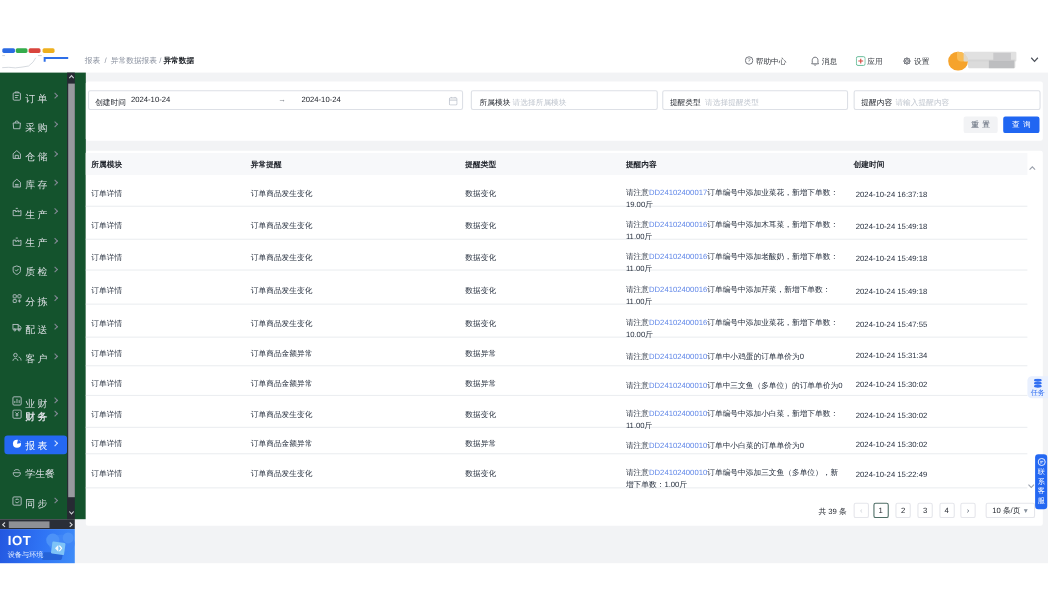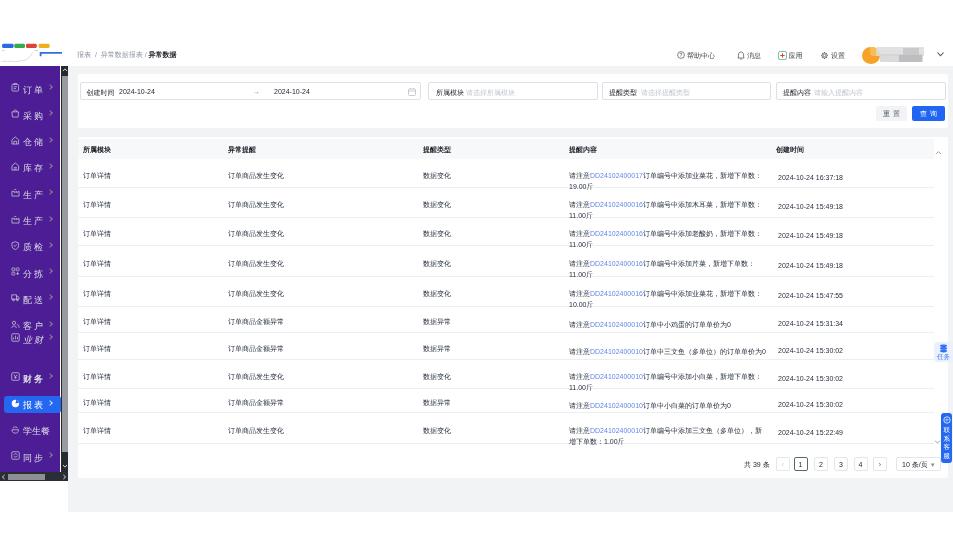--- a/index.html
+++ b/index.html
@@ -6,21 +6,21 @@
 html,body { width:953px; height:552px; background:#ffffff; font-family:"Liberation Sans",sans-serif; }
 .page { position:relative; width:953px; height:552px; overflow:hidden; }
 .app { position:absolute; left:0; top:42px; width:953px; height:470px; background:#ffffff; }
 .abs { position:absolute; }
 
 .topbar { position:absolute; left:0; top:0; width:953px; height:24px; background:#ffffff; }
 .crumb { position:absolute; left:77px; top:8px; font-size:7px; color:#8a919f; white-space:nowrap; }
 .crumb b { color:#1f2329; font-weight:bold; }
 .tr-item { position:absolute; top:8.5px; font-size:7px; color:#383c42; white-space:nowrap; }
 
-.side { position:absolute; left:0; top:24px; width:60px; height:406px; background:#4c1d95; }
+.side { position:absolute; left:0; top:24px; width:78px; height:406px; background:#14532d; }
 .mi { position:absolute; left:0; width:68px; height:18px; }
 .mi .txt { position:absolute; left:23px; top:3.5px; font-size:9px; color:#dcdfe4; letter-spacing:1px; white-space:nowrap; }
 .mi .arr { position:absolute; left:47.5px; top:5px; width:4px; height:4px; border-top:1px solid #7b8290; border-right:1px solid #7b8290; transform:rotate(45deg); }
 .mi .ic { position:absolute; left:11px; top:3px; width:9px; height:9px; }
 .mi-act { position:absolute; left:4px; width:57px; height:17px; background:#2468f2; border-radius:3px; }
 
 .vsb-track { position:absolute; left:61px; top:24px; width:7px; height:406px; background:#262a33; }
 .vsb-thumb { position:absolute; left:62px; top:34px; width:5.5px; height:376px; background:#989a9f; }
 .hsb { position:absolute; left:0; top:430px; width:68px; height:9px; background:#2a2e37; }
 .hsb-thumb { position:absolute; left:8px; top:431.5px; width:37px; height:6px; background:#8e9095; }
@@ -184,21 +184,21 @@
         </div>
         <div class="mi" style="top:250.70000000000005px;">
           <svg class="ic" viewBox="0 0 9.5 9.5">
             <circle cx="3.2" cy="3" r="1.7" fill="none" stroke="#c7ccd4" stroke-width="0.8"></circle>
             <path d="M0.8 8.5 C0.8 5.5 5.6 5.5 5.6 8.5" fill="none" stroke="#c7ccd4" stroke-width="0.8"></path>
             <path d="M6.2 4.8 C7.8 5 8.6 6.5 8.6 8.2" fill="none" stroke="#c7ccd4" stroke-width="0.8"></path>
           </svg>
           <span class="txt" style="color:#dcdfe4; letter-spacing:2px;">客户</span>
           <div class="arr" style="border-color:#828894"></div>
         </div>
-        <div class="mi" style="top:264px;font-style:italic;">
+        <div class="mi" style="top:291px;">
           <svg class="ic" viewBox="0 0 9.5 9.5">
             <rect x="0.8" y="0.8" width="7.9" height="7.9" rx="1" fill="none" stroke="#c7ccd4" stroke-width="0.8"></rect>
             <path d="M2.6 6.8 L2.6 4.8 M4.7 6.8 L4.7 2.8 M6.8 6.8 L6.8 4" stroke="#c7ccd4" stroke-width="0.8"></path>
           </svg>
           <span class="txt" style="color:#dcdfe4; letter-spacing:2px;">业财</span>
           <div class="arr" style="border-color:#828894"></div>
         </div>
         <div class="mi" style="top:303.3px;font-weight:bold;">
           <svg class="ic" viewBox="0 0 9.5 9.5">
             <rect x="0.8" y="0.8" width="7.9" height="7.9" rx="1" fill="none" stroke="#c7ccd4" stroke-width="0.8"></rect>
@@ -242,20 +242,33 @@
       </svg>
   <div class="hsb"></div>
   <svg class="abs" style="left:1px; top:432px;" width="5" height="6" viewBox="0 0 5 6">
         <path d="M3.6 1 L1.4 3 L3.6 5" fill="none" stroke="#d8dadd" stroke-width="1"></path>
       </svg>
   <div class="hsb-thumb"></div>
   <svg class="abs" style="left:62px; top:432px;" width="5" height="6" viewBox="0 0 5 6">
         <path d="M1.4 1 L3.6 3 L1.4 5" fill="none" stroke="#d8dadd" stroke-width="1"></path>
       </svg>
 
+  <div class="iot">
+    <svg class="abs" style="left:30px; top:0px;" width="38" height="31" viewBox="0 0 38 31">
+      <ellipse cx="26" cy="13" rx="12" ry="8" fill="#3f86f7"></ellipse>
+      <circle cx="18" cy="10" r="6" fill="#4c92f8"></circle>
+      <circle cx="32" cy="8" r="5" fill="#4c92f8"></circle>
+      <rect x="14" y="21" width="18" height="7" rx="1" fill="#2563d8" transform="skewX(-12)"></rect>
+      <rect x="17" y="12" width="12" height="11" rx="1" fill="#7ec3f7" transform="rotate(8 23 17)"></rect>
+      <path d="M20 17.5 L23 14.5 L23 20.5 Z" fill="#ffffff" opacity="0.9"></path>
+      <path d="M24 15 L26 17.5 L24 20" stroke="#ffffff" stroke-width="1" fill="none"></path>
+    </svg>
+    <div class="t1">IOT</div>
+    <div class="t2">设备与环境</div>
+  </div>
 
   <div class="card" style="left:78px; top:32px; width:870px; height:54px;">
     <div class="fbox" style="left:2px; width:341px;">
       <span class="lab" style="left:5.5px;">创建时间</span>
       <span class="lab" style="left:38px;">2024-10-24</span>
       <span class="ph" style="left:172px; color:#82878f;">→</span>
       <span class="lab" style="left:193px;">2024-10-24</span>
       <svg class="abs" style="left:327px; top:5px;" width="8" height="8" viewBox="0 0 8 8">
             <rect x="0.5" y="1" width="7" height="6.5" rx="1" fill="none" stroke="#b9bfc9" stroke-width="0.8"></rect>
             <path d="M0.5 3 L7.5 3 M2.3 1 L2.3 0 M5.7 1 L5.7 0" stroke="#b9bfc9" stroke-width="0.8"></path>

